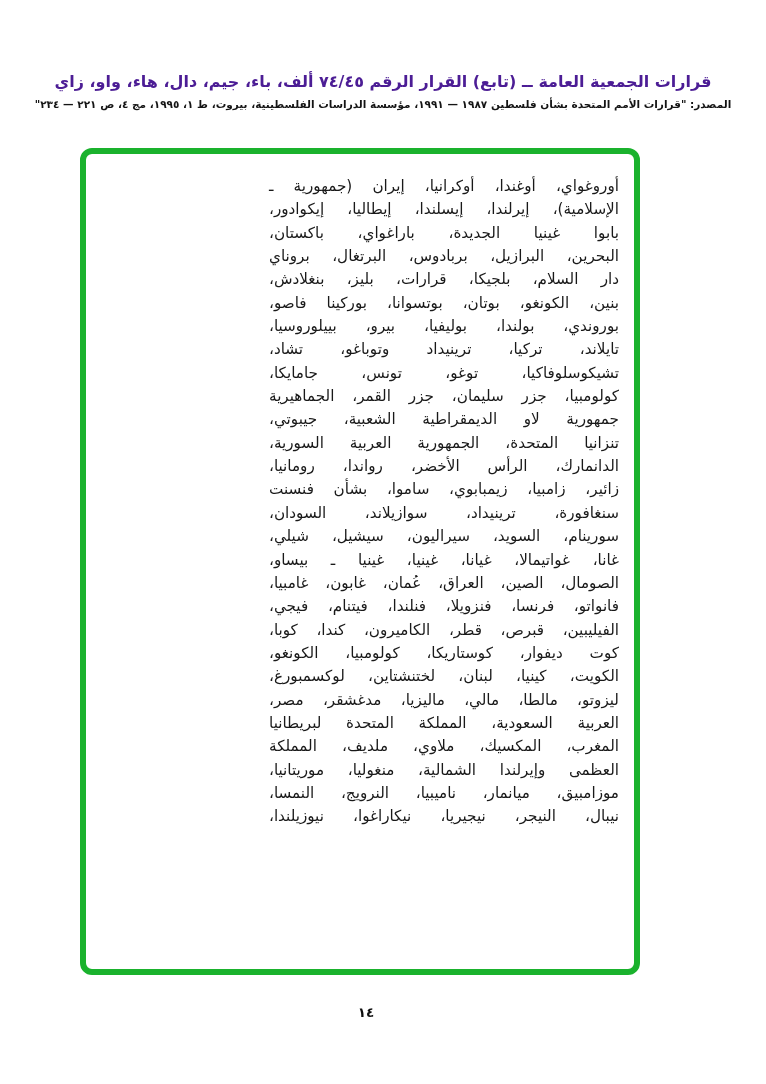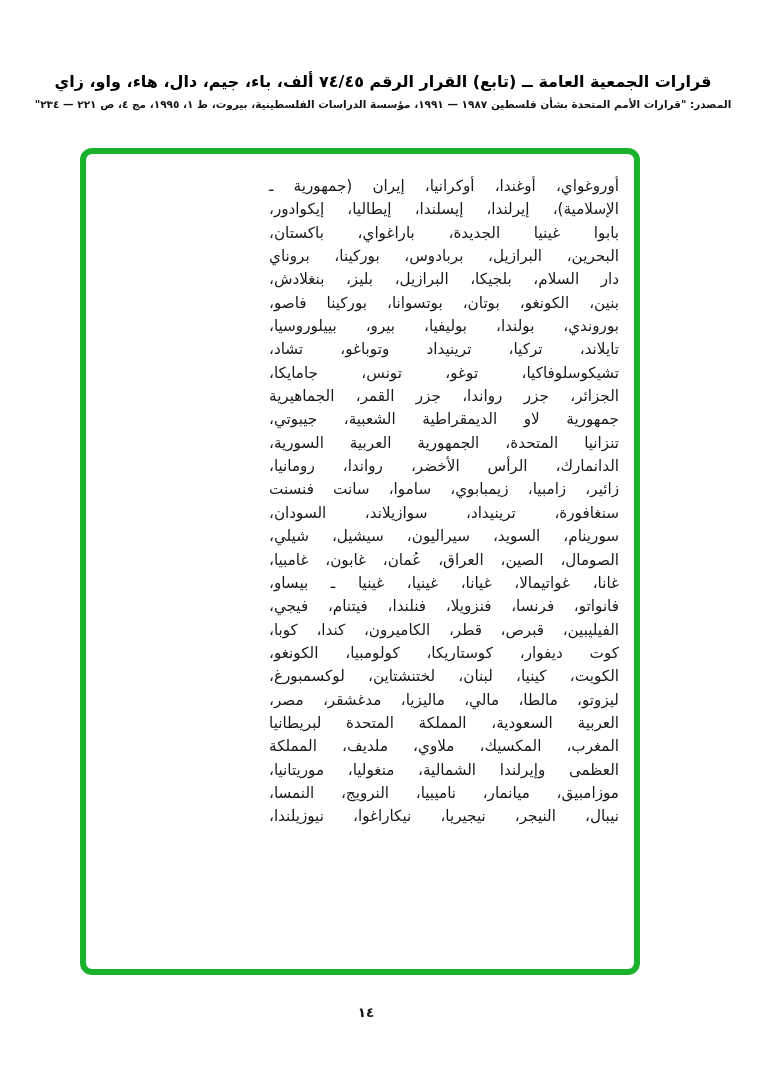--- a/index.html
+++ b/index.html
@@ -5,21 +5,21 @@
   * { margin:0; padding:0; box-sizing:border-box; }
   html,body { width:766px; height:1084px; background:#ffffff; overflow:hidden; }
   body { font-family:"DejaVu Sans", sans-serif; color:#161616; position:relative; }
 
   .header {
     position:absolute; top:72px; left:0; width:766px;
     text-align:center; direction:rtl;
   }
   .title {
     font-size:16px; font-weight:bold; letter-spacing:0;
-    color:#000000;
+    color:#4c1d95;
   }
   .source {
     margin-top:7px; font-size:10.5px; font-weight:bold; color:#141414;
   }
 
   .resolution-box {
     position:absolute; left:80px; top:148px;
     width:560px; height:827px;
     border:6px solid #1ab22d; border-radius:12px;
     background:#ffffff;
@@ -46,35 +46,35 @@
 <div class="header">
   <div class="title">قرارات الجمعية العامة ــ (تابع) القرار الرقم ٧٤/٤٥ ألف، باء، جيم، دال، هاء، واو، زاي</div>
   <div class="source">المصدر: "قرارات الأمم المتحدة بشأن فلسطين ١٩٨٧ — ١٩٩١، مؤسسة الدراسات الفلسطينية، بيروت، ط ١، ١٩٩٥، مج ٤، ص ٢٢١ — ٢٣٤"</div>
 </div>
 
 <div class="resolution-box" style="border-color: rgb(26, 178, 45); padding-left: 48px;">
   <div class="country-list">
       <div class="text-line">أوروغواي، أوغندا، أوكرانيا، إيران (جمهورية ـ</div>
       <div class="text-line">الإسلامية)، إيرلندا، إيسلندا، إيطاليا، إيكوادور،</div>
       <div class="text-line">بابوا غينيا الجديدة، باراغواي، باكستان،</div>
-      <div class="text-line">البحرين، البرازيل، بربادوس، بوركينا، بروناي</div>
-      <div class="text-line">دار السلام، بلجيكا، البرازيل، بليز، بنغلادش،</div>
+      <div class="text-line">البحرين، البرازيل، بربادوس، البرتغال، بروناي</div>
+      <div class="text-line">دار السلام، بلجيكا، قرارات، بليز، بنغلادش،</div>
       <div class="text-line">بنين، الكونغو، بوتان، بوتسوانا، بوركينا فاصو،</div>
       <div class="text-line">بوروندي، بولندا، بوليفيا، بيرو، بييلوروسيا،</div>
       <div class="text-line">تايلاند، تركيا، ترينيداد وتوباغو، تشاد،</div>
       <div class="text-line">تشيكوسلوفاكيا، توغو، تونس، جامايكا،</div>
-      <div class="text-line">الجزائر، جزر رواندا، جزر القمر، الجماهيرية</div>
+      <div class="text-line">كولومبيا، جزر سليمان، جزر القمر، الجماهيرية</div>
       <div class="text-line">جمهورية لاو الديمقراطية الشعبية، جيبوتي،</div>
       <div class="text-line">تنزانيا المتحدة، الجمهورية العربية السورية،</div>
       <div class="text-line">الدانمارك، الرأس الأخضر، رواندا، رومانيا،</div>
-      <div class="text-line">زائير، زامبيا، زيمبابوي، ساموا، سانت فنسنت</div>
+      <div class="text-line">زائير، زامبيا، زيمبابوي، ساموا، بشأن فنسنت</div>
       <div class="text-line">سنغافورة، ترينيداد، سوازيلاند، السودان،</div>
       <div class="text-line">سورينام، السويد، سيراليون، سيشيل، شيلي،</div>
+      <div class="text-line">غانا، غواتيمالا، غيانا، غينيا، غينيا ـ بيساو،</div>
       <div class="text-line">الصومال، الصين، العراق، عُمان، غابون، غامبيا،</div>
-      <div class="text-line">غانا، غواتيمالا، غيانا، غينيا، غينيا ـ بيساو،</div>
       <div class="text-line">فانواتو، فرنسا، فنزويلا، فنلندا، فيتنام، فيجي،</div>
       <div class="text-line">الفيليبين، قبرص، قطر، الكاميرون، كندا، كوبا،</div>
       <div class="text-line">كوت ديفوار، كوستاريكا، كولومبيا، الكونغو،</div>
       <div class="text-line">الكويت، كينيا، لبنان، لختنشتاين، لوكسمبورغ،</div>
       <div class="text-line">ليزوتو، مالطا، مالي، ماليزيا، مدغشقر، مصر،</div>
       <div class="text-line">العربية السعودية، المملكة المتحدة لبريطانيا</div>
       <div class="text-line">المغرب، المكسيك، ملاوي، ملديف، المملكة</div>
       <div class="text-line">العظمى وإيرلندا الشمالية، منغوليا، موريتانيا،</div>
       <div class="text-line">موزامبيق، ميانمار، ناميبيا، النرويج، النمسا،</div>
       <div class="text-line">نيبال، النيجر، نيجيريا، نيكاراغوا، نيوزيلندا،</div>

